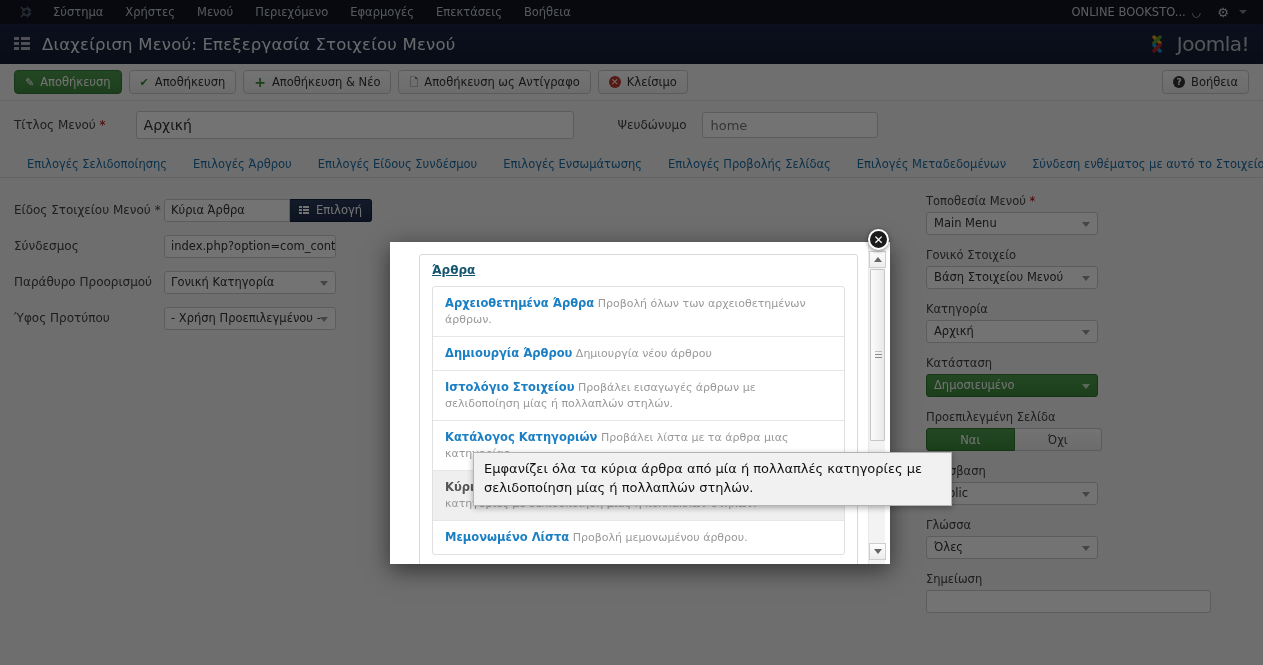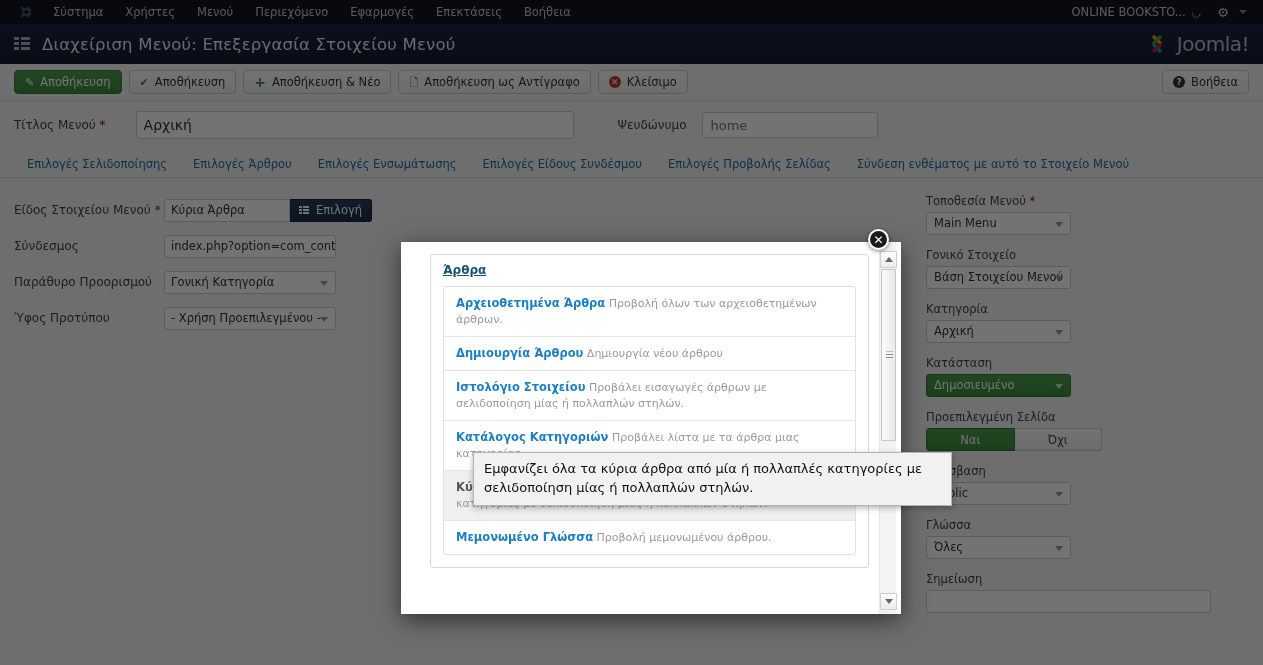--- a/index.html
+++ b/index.html
@@ -229,21 +229,21 @@
     border-top:5px solid #999;
   }
 
   
   .rgrp { margin-bottom: 13px; }
   .rgrp > .rlbl {
     font-size: 11.5px; color: #444; display: block; margin-bottom: 4px;
   }
   .rgrp .req { color:#a00; }
   .rsel {
-    height: 23px; width: 145px;
+    height: 23px; width: 172px;
     border: 1px solid #ccc; border-radius: 3px;
     background: #fff; font-size: 11.5px; color: #333;
     padding: 0 18px 0 7px; line-height: 21px;
     position: relative; cursor: pointer;
     overflow: hidden; white-space: nowrap;
   }
   .rsel .car {
     position: absolute; right: 7px; top: 9px;
     width:0;height:0;border-left:4px solid transparent;border-right:4px solid transparent;
     border-top:5px solid #999;
@@ -269,22 +269,22 @@
     border-color: #34762f; color: #fff;
   }
   .note-input {
     width: 285px; height: 23px;
     border: 1px solid #ccc; border-radius: 3px; background: #fff;
   }
 
   
   #modal {
     position: absolute;
-    left: 401px; top: 242px;
-    width: 500px; height: 372px;
+    left: 390px; top: 242px;
+    width: 500px; height: 322px;
     background: #fff;
     box-shadow: 0 6px 22px rgba(0,0,0,.55);
     z-index: 100;
     display: flex;
   }
   #modal-close {
     position: absolute;
     left: 868px; top: 229px;
     width: 21px; height: 21px;
     border-radius: 50%;
@@ -471,23 +471,24 @@
       <span>Τίτλος Μενού</span><span class="req"> *</span>
     </span>
     <input class="inp" id="menu-title-input" value="Αρχική" style="">
     <span class="lbl" id="alias-label">Ψευδώνυμο</span>
     <input class="inp" id="alias-input" placeholder="home" style="">
   </div>
 
   <div class="tabs">
     <div class="tab">Επιλογές Σελιδοποίησης</div>
     <div class="tab">Επιλογές Άρθρου</div>
+    <div class="tab">Επιλογές Είδους Συνδέσμου</div>
     <div class="tab">Επιλογές Ενσωμάτωσης</div>
-    <div class="tab">Επιλογές Είδους Συνδέσμου</div>
     <div class="tab">Επιλογές Προβολής Σελίδας</div>
+    <div class="tab">Επιλογές Μεταδεδομένων</div>
     <div class="tab">Σύνδεση ενθέματος με αυτό το Στοιχείο Μενού</div>
   </div>
 
   <div class="body-wrap">
     <div class="col-left">
 
       <div class="frm-row">
         <span class="flbl">
           <span>Είδος Στοιχείου Μενού</span><span class="req"> *</span>
         </span>
@@ -621,21 +622,21 @@
         </div>
         <div class="mitem">
           <span class="mname">Κατάλογος Κατηγοριών</span>
           <span>Προβάλει λίστα με τα άρθρα μιας κατηγορίας.</span>
         </div>
         <div class="mitem hovered">
           <span class="mname">Κύρια Άρθρα</span>
           <span>Εμφανίζει όλα τα κύρια άρθρα από μία ή πολλαπλές κατηγορίες με σελιδοποίηση μίας ή πολλαπλών στηλών.</span>
         </div>
         <div class="mitem">
-          <span class="mname">Μεμονωμένο Γλώσσα</span>
+          <span class="mname">Μεμονωμένο Λίστα</span>
           <span>Προβολή μεμονωμένου άρθρου.</span>
         </div>
       </div>
     </div>
 
   </div>
 
   <div class="modal-scrollbar">
     <div class="sb-arrow up">
         <span class="tri-u"></span>

